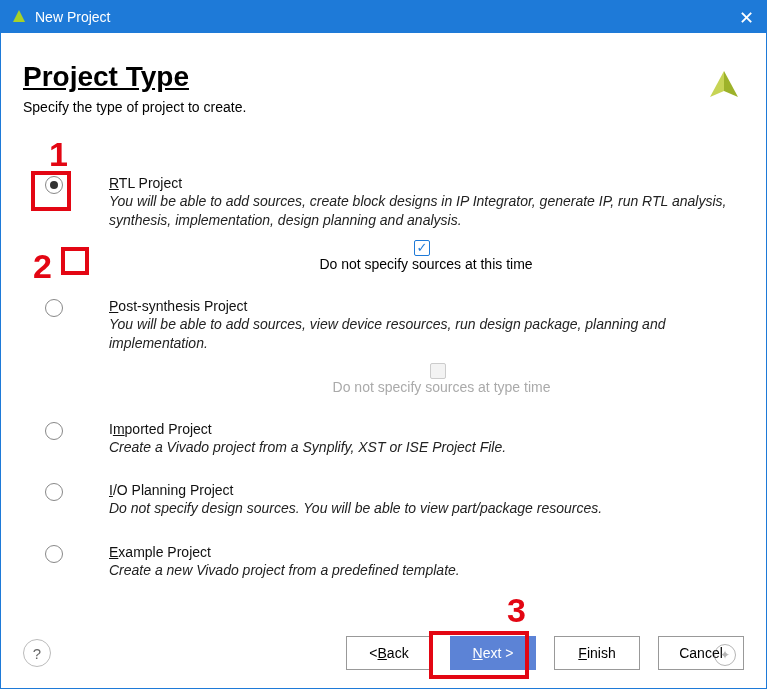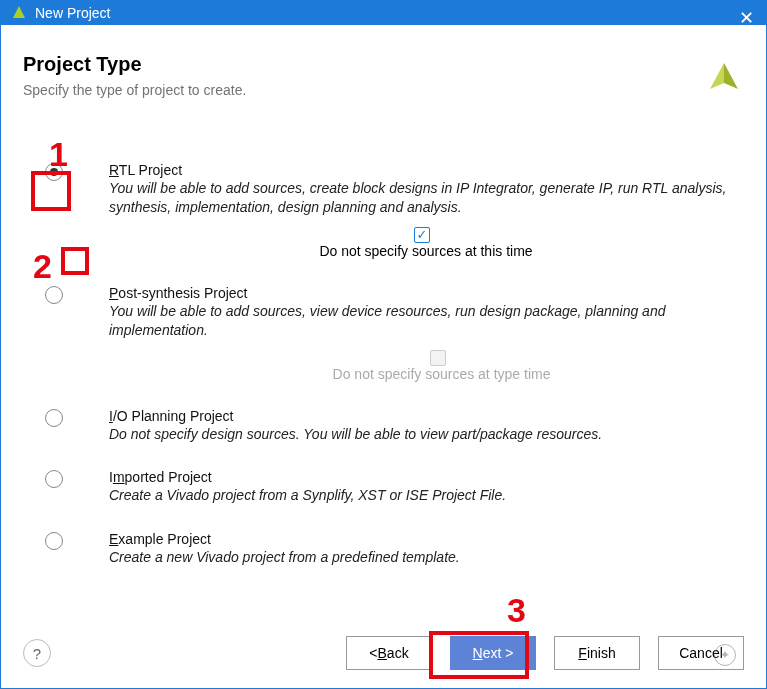--- a/index.html
+++ b/index.html
@@ -9,21 +9,21 @@
       background: #fff;
       width: 767px;
       height: 689px;
       overflow: hidden;
       position: relative;
       border: 1px solid #1e7ad8;
     }
     .titlebar {
       background: #1e7ad8;
       color: #fff;
-      height: 24px;
+      height: 32px;
       display: flex;
       align-items: center;
       padding: 0 10px;
       position: relative;
     }
     .titlebar .icon {
       margin-right: 8px;
       display: flex;
       align-items: center;
     }
@@ -38,27 +38,28 @@
     }
     .content {
       padding: 28px 22px 0 22px;
     }
     .header-area {
       display: flex;
       justify-content: space-between;
       align-items: flex-start;
     }
     .header-text h1 {
-      font-size: 20px;
+      font-size: 28px;
       font-weight: 700;
       margin-bottom: 6px;
+      text-decoration: underline;
     }
     .header-text .subtitle {
       font-size: 14px;
-      color: #737373;
+      color: #000000;
       text-align: right;
     }
     .logo-icon { margin-top: 6px; }
     .options {
       margin-top: 60px;
       padding-left: 22px;
     }
     .option {
       display: flex;
       align-items: flex-start;
@@ -260,30 +261,30 @@
         <div class="sub-checkbox disabled indent-sub">
           <div class="checkbox-box disabled"></div>
           <span class="lbl"><span>D</span><span class="ul">o</span><span> not specify sources at type time</span></span>
         </div>
       </div>
     </div>
 
     <div class="option">
       <div class="radio-wrap"></div>
       <div class="option-body">
+        <div class="option-label"><span>I</span><span class="ul">m</span><span>ported Project</span></div>
+        <div class="option-desc">Create a Vivado project from a Synplify, XST or ISE Project File.</div>
+      </div>
+    </div>
+
+    <div class="option">
+      <div class="radio-wrap"></div>
+      <div class="option-body">
         <div class="option-label"><span></span><span class="ul">I</span><span>/O Planning Project</span></div>
         <div class="option-desc">Do not specify design sources. You will be able to view part/package resources.</div>
-      </div>
-    </div>
-
-    <div class="option">
-      <div class="radio-wrap"></div>
-      <div class="option-body">
-        <div class="option-label"><span>I</span><span class="ul">m</span><span>ported Project</span></div>
-        <div class="option-desc">Create a Vivado project from a Synplify, XST or ISE Project File.</div>
       </div>
     </div>
 
     <div class="option">
       <div class="radio-wrap"></div>
       <div class="option-body">
         <div class="option-label"><span></span><span class="ul">E</span><span>xample Project</span></div>
         <div class="option-desc">Create a new Vivado project from a predefined template.</div>
       </div>
     </div>

